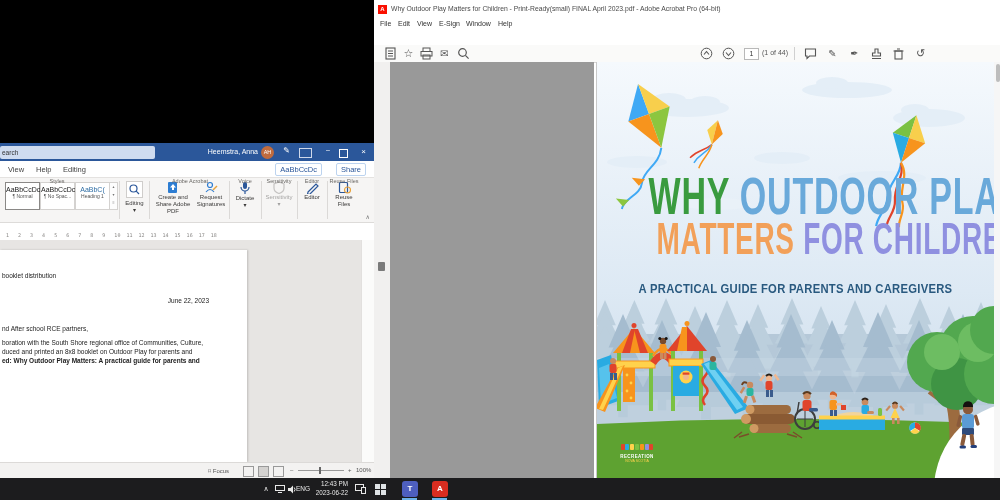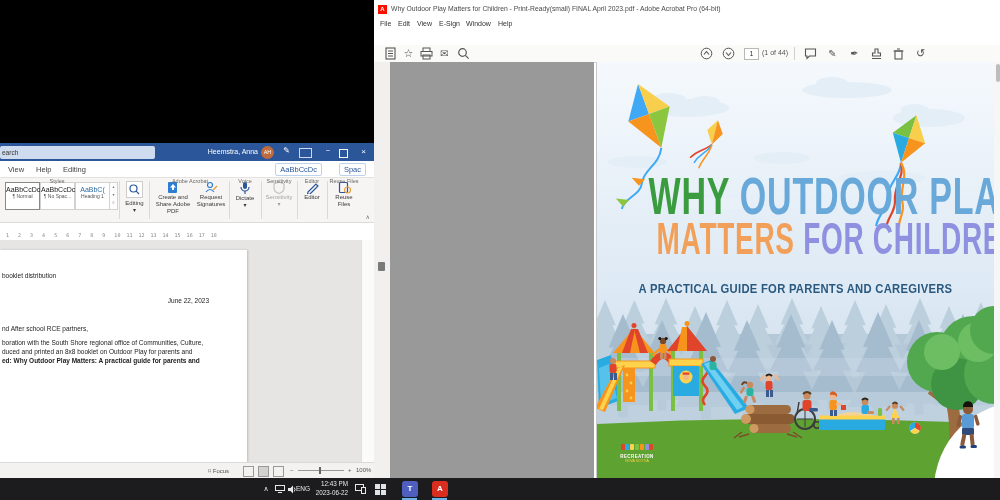--- a/index.html
+++ b/index.html
@@ -75,21 +75,21 @@
     <span class="abs" style="right:44px;top:3px;">–</span>
     <span class="abs" style="right:26px;top:5.5px;width:7px;height:7px;border:1px solid #fff;"></span>
     <span class="abs" style="right:8px;top:4px;font-size:8px;">×</span>
   </div>
 
   <div class="w-menubar abs">
     <span class="mi abs" style="left:8px;top:4px;">View</span>
     <span class="mi abs" style="left:36px;top:4px;">Help</span>
     <span class="mi abs" style="left:63px;top:4px;">Editing</span>
     <span class="abs" style="right:52px;top:2px;border:1px solid #bcd3ef;border-radius:2px;padding:1px 4px;color:#2b579a;">AaBbCcDc</span>
-    <span class="abs" style="right:8px;top:2px;border:1px solid #bcd3ef;border-radius:2px;padding:1px 4px;color:#2b579a;">Spac</span>
+    <span class="abs" style="right:8px;top:2px;border:1px solid #bcd3ef;border-radius:2px;padding:1px 4px;color:#2b579a;">Share</span>
   </div>
 
   <div class="w-ribbon abs">
 
     <div class="stylecard" style="left:5px;border-color:#8a8886;">
       <div class="pv">AaBbCcDc</div>
       <div><span>¶</span> <span>Normal</span></div>
     </div>
     <div class="stylecard" style="left:40px;">
       <div class="pv">AaBbCcDc</div>

